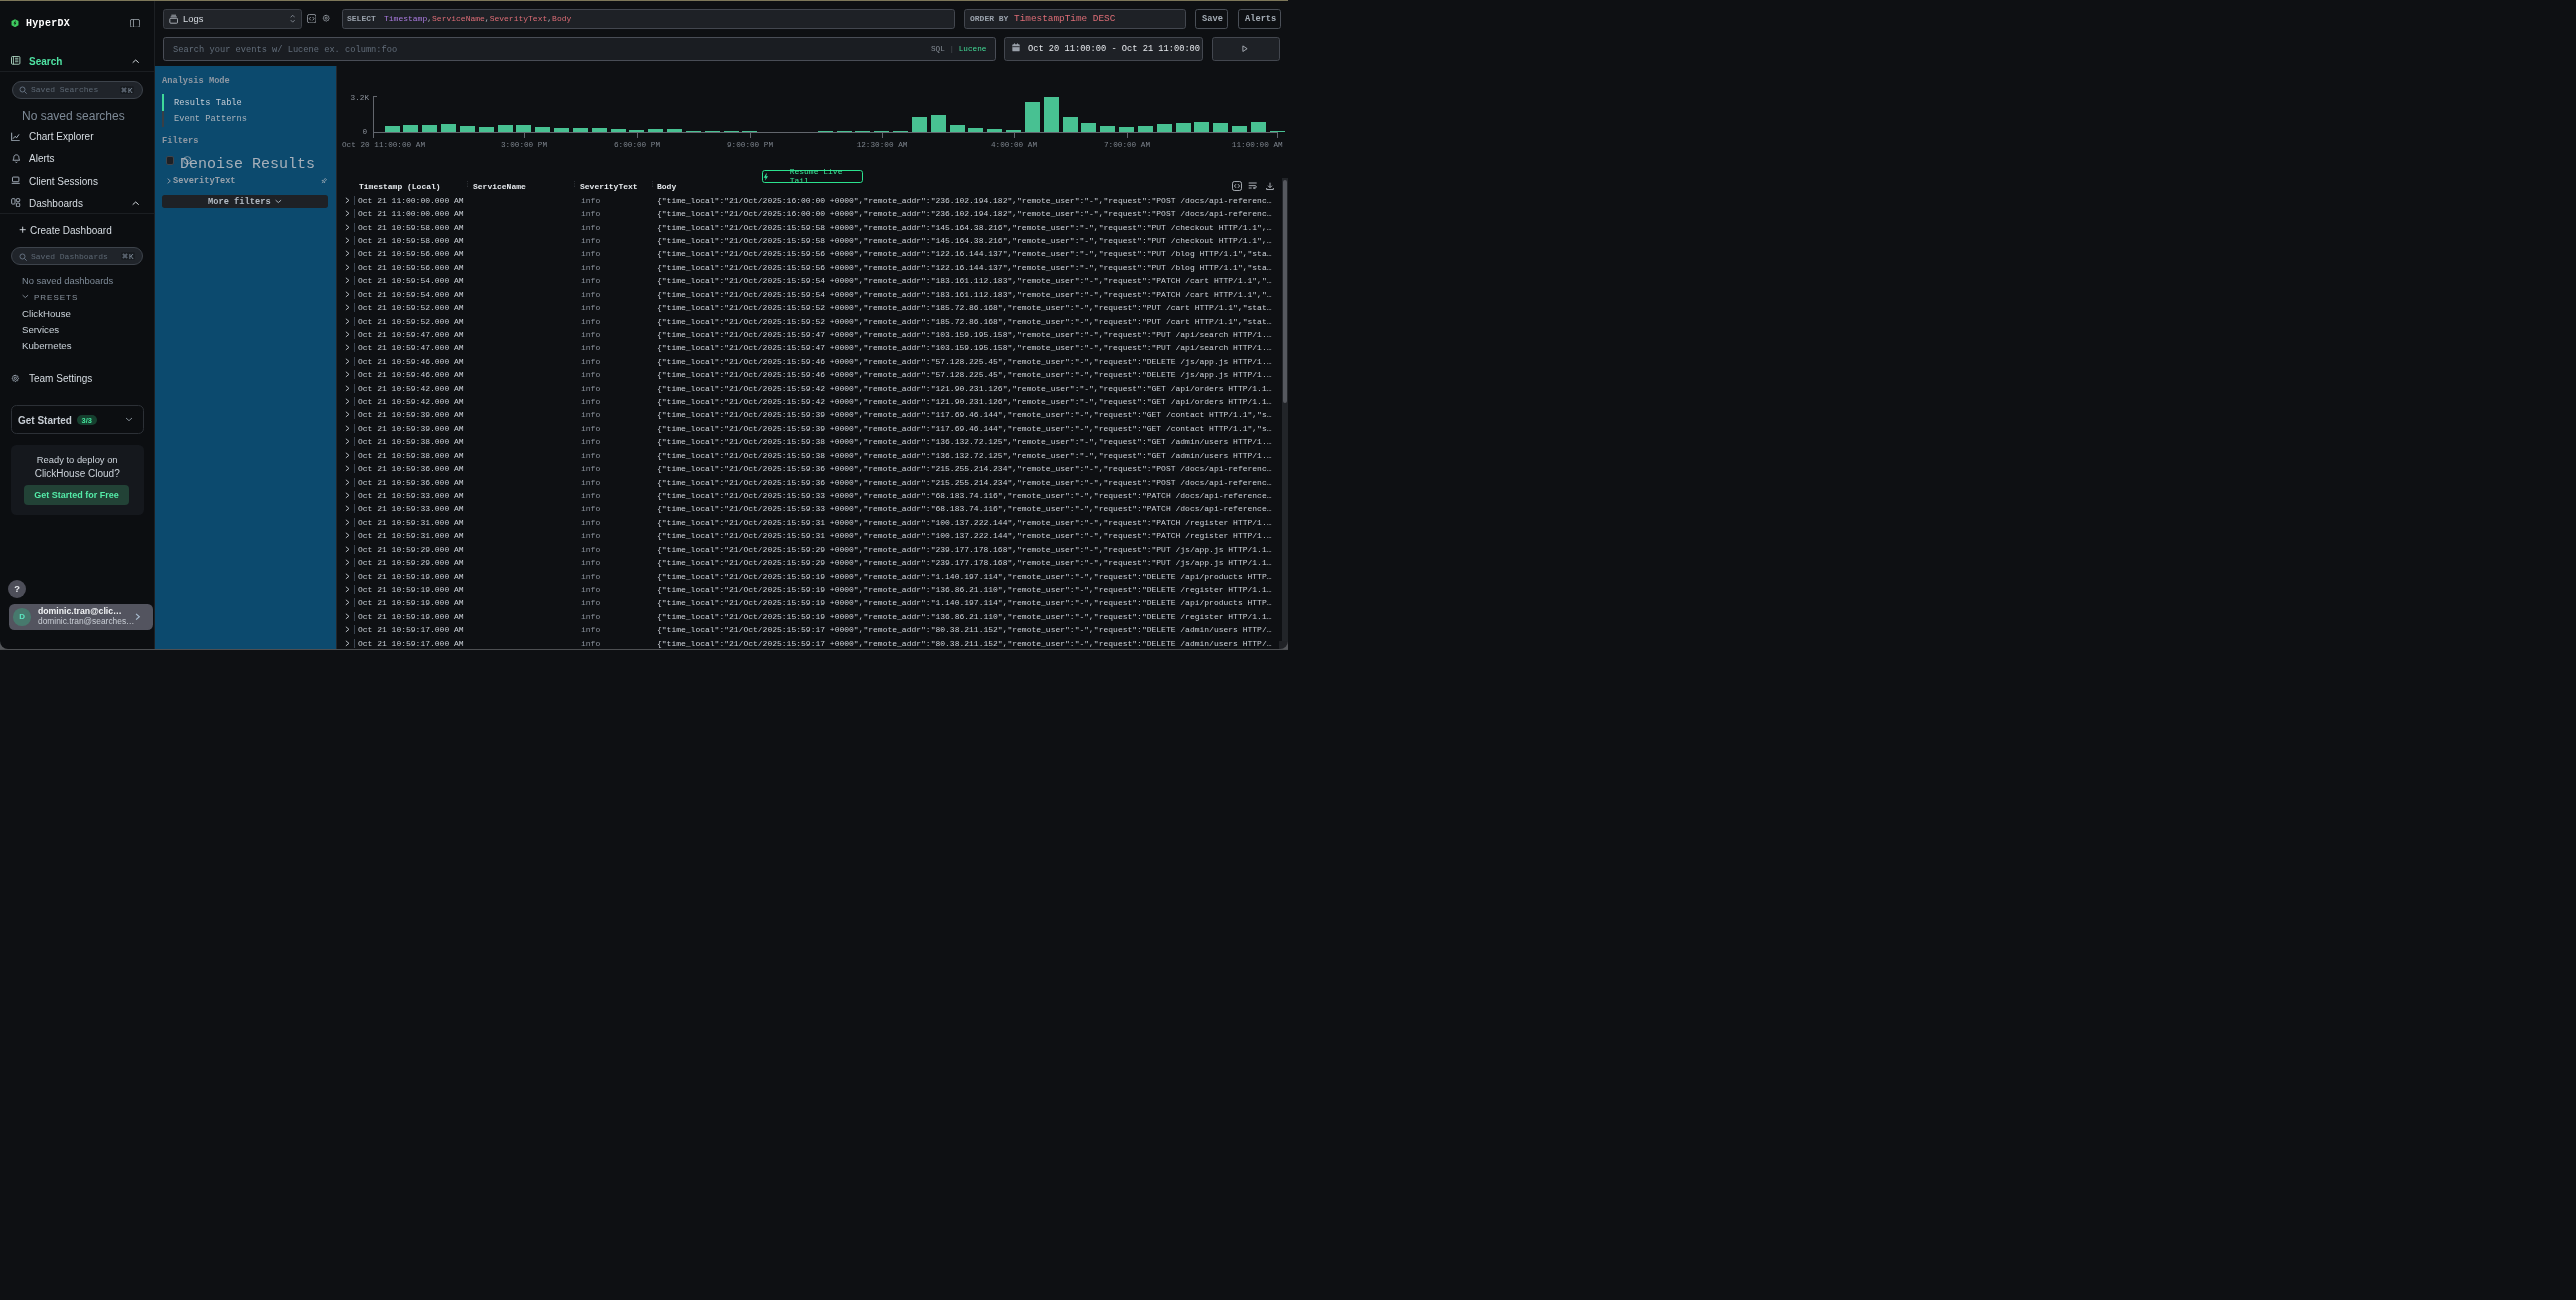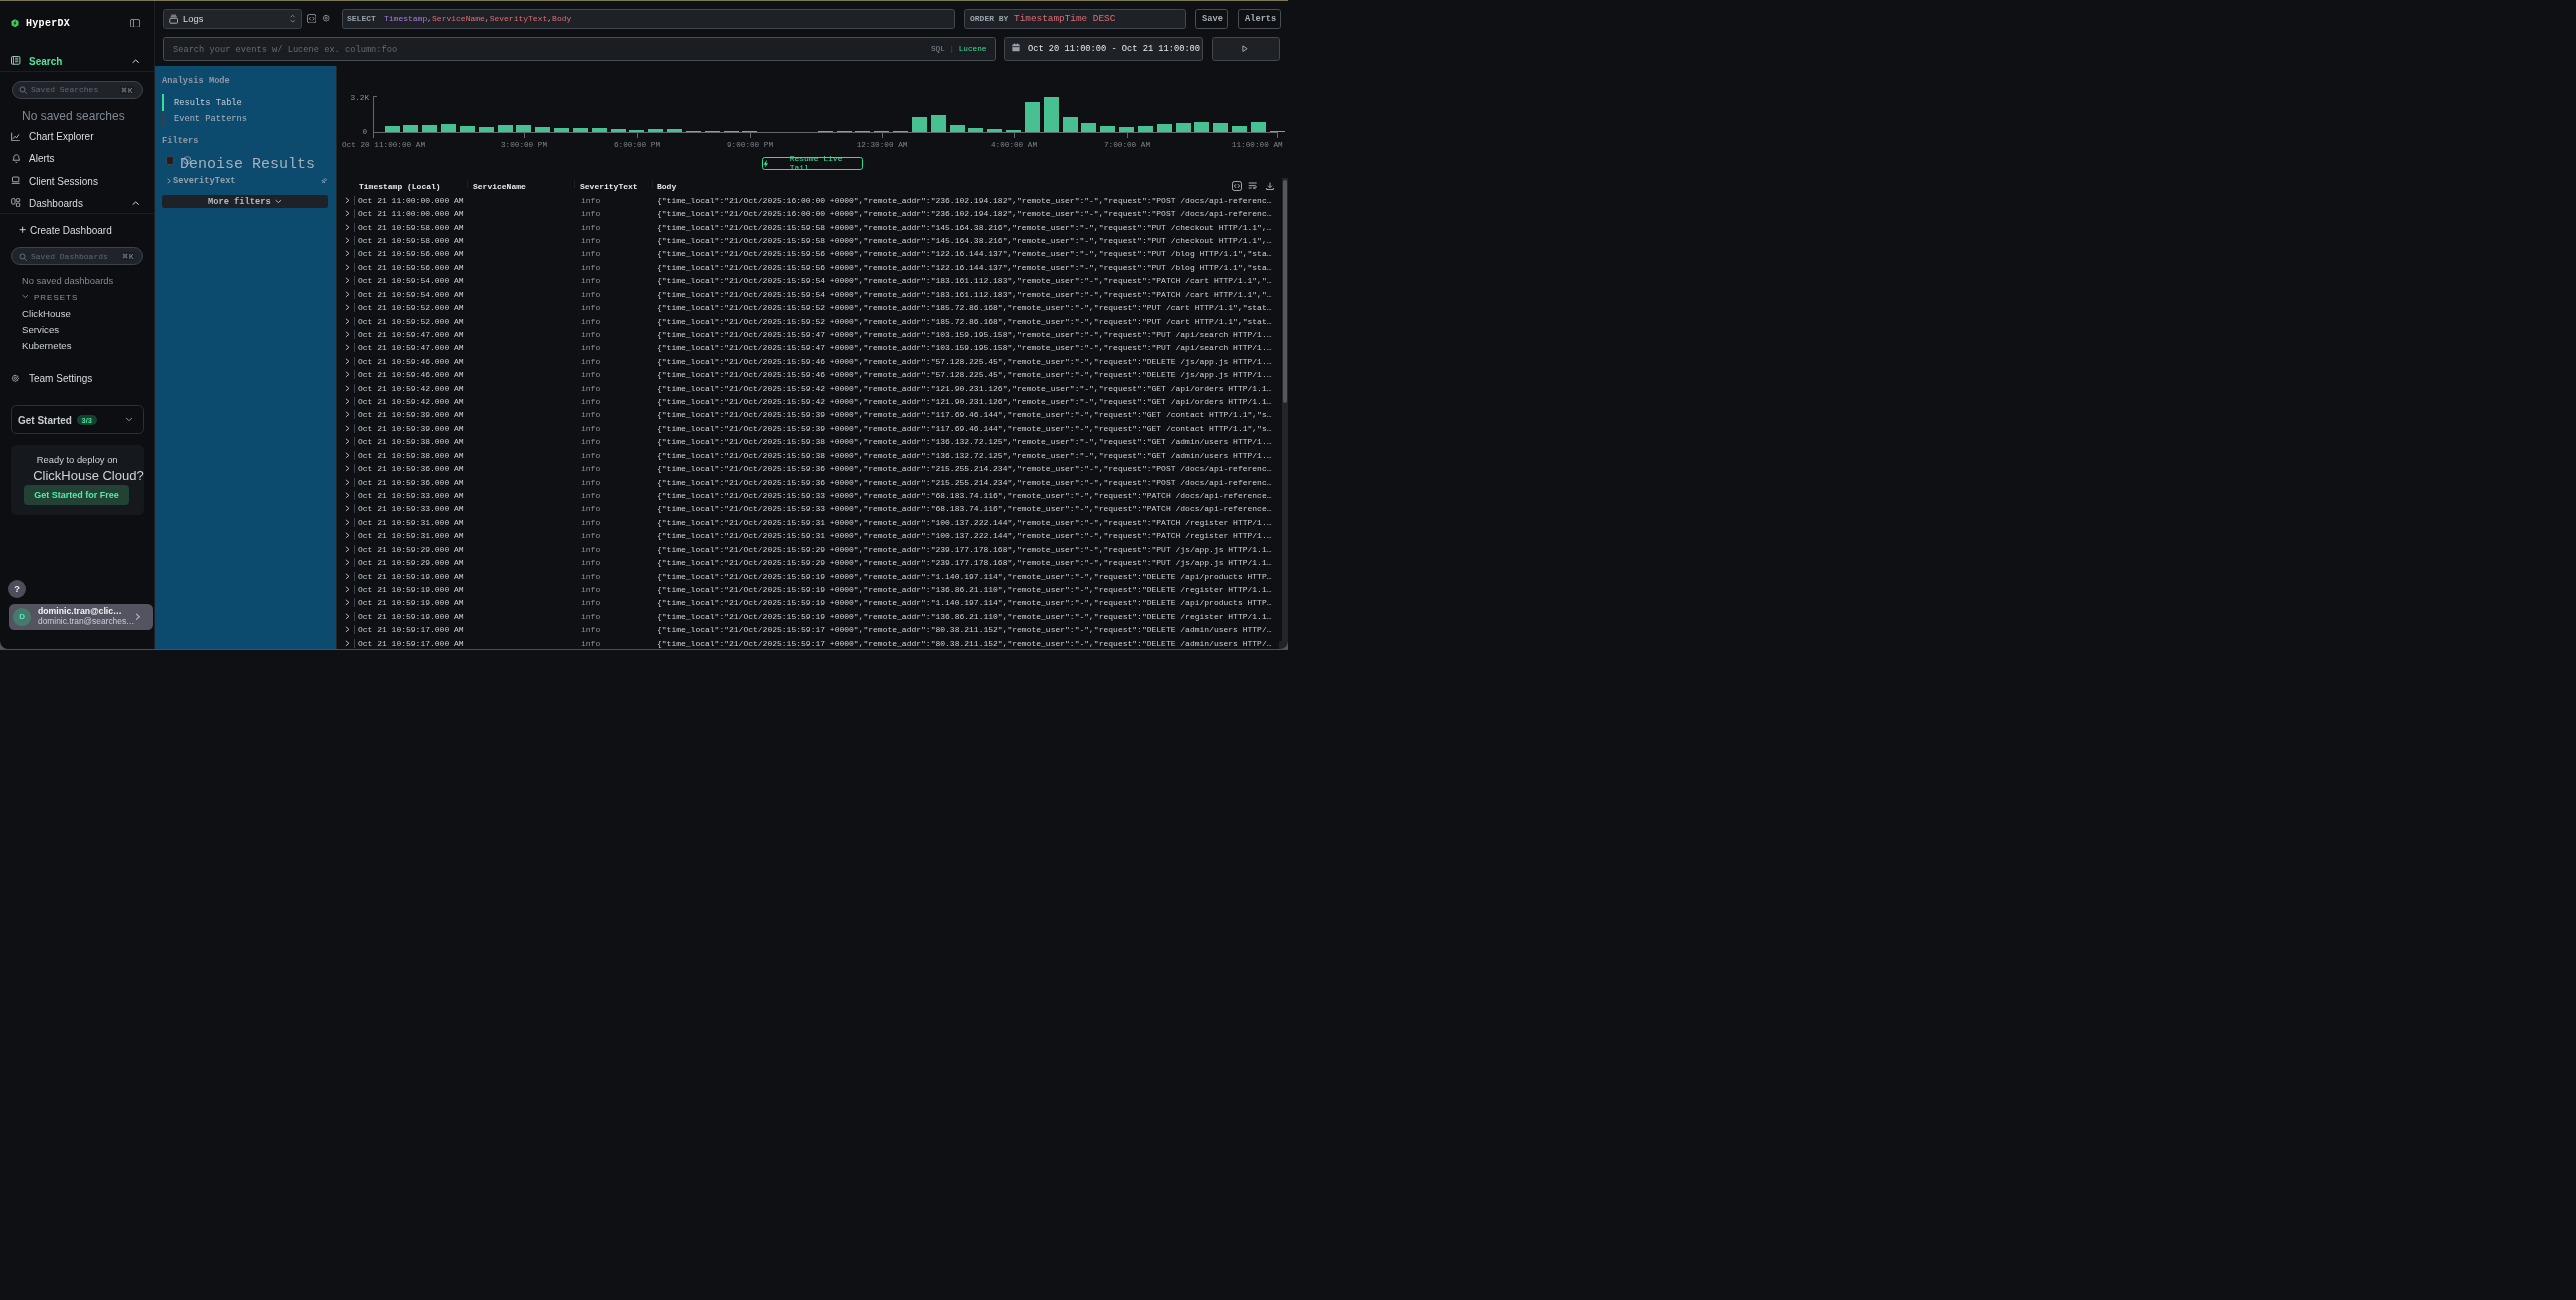--- a/index.html
+++ b/index.html
@@ -169,21 +169,21 @@
        display:flex;align-items:center;justify-content:center;font-family:'Liberation Sans',sans-serif;
        font-size:7.4px;font-weight:bold;color:#43e39c">3/3</div>
   <div class="abs" style="left:125px;top:417px">
         <svg width="8" height="4.7" viewBox="0 0 11 7">
           <path d="M1 1.5 L5.5 5.5 L10 1.5" stroke="#8a939c" stroke-width="1.4" fill="none"></path>
         </svg>
       </div>
 
   <div class="abs" style="left:10.7px;top:445px;width:133px;height:70px;background:#15181d;border-radius:5.4px"></div>
   <div class="abs navtext" style="left:10.7px;top:454px;width:133px;text-align:center;font-size:9.4px;color:#ccd3da">Ready to deploy on</div>
-  <div class="abs navtext" style="left:10.7px;top:468px;width:133px;text-align:right;font-size:13px;color:#ccd3da">ClickHouse Cloud?</div>
+  <div class="abs navtext" style="left:10.7px;top:468px;width:133px;text-align:center;font-size:10px;color:#ccd3da">ClickHouse Cloud?</div>
   <div class="abs" style="left:24px;top:485px;width:105px;height:19.5px;background:#224236;border-radius:4px;
        display:flex;align-items:center;justify-content:center;font-family:'Liberation Sans',sans-serif;
        font-size:9px;font-weight:bold;color:#54eba8">Get Started for Free</div>
 
   <div class="abs" style="left:8.4px;top:580px">
         <svg width="18" height="18" viewBox="0 0 27 27">
           <circle cx="13.5" cy="13.5" r="13.5" fill="#4d4e59"></circle>
           <text x="13.5" y="18.5" font-family="Liberation Sans, sans-serif" font-size="14" font-weight="bold" fill="#e6e9ed" text-anchor="middle">?</text>
         </svg>
       </div>
@@ -375,21 +375,21 @@
       <div class="xlab" style="left:342px">Oct 20 11:00:00 AM</div>
       <div class="xlab" style="left:524px;transform:translateX(-50%)">3:00:00 PM</div>
       <div class="xlab" style="left:637px;transform:translateX(-50%)">6:00:00 PM</div>
       <div class="xlab" style="left:750px;transform:translateX(-50%)">9:00:00 PM</div>
       <div class="xlab" style="left:882px;transform:translateX(-50%)">12:30:00 AM</div>
       <div class="xlab" style="left:1014px;transform:translateX(-50%)">4:00:00 AM</div>
       <div class="xlab" style="left:1127px;transform:translateX(-50%)">7:00:00 AM</div>
       <div class="xlab" style="right:5.4px">11:00:00 AM</div>
     </div>
 
-<div class="abs" style="left:762px;top:157px;width:101px;height:13px;border:0.7px solid #2be28e;border-radius:2.7px;
+<div class="abs" style="left:762px;top:170px;width:101px;height:13px;border:0.7px solid #2be28e;border-radius:2.7px;
      display:flex;align-items:center;justify-content:center;gap:21px">
   <svg width="6" height="8" viewBox="0 0 9 12">
         <path d="M5.2 0.5 L1 7 L4 7 L3.4 11.5 L8 4.8 L4.9 4.8 L6.3 0.5 Z" fill="#35e39a"></path>
       </svg>
       <span class="mono" style="font-size:8px;color:#3ae596;position:relative;top:-0.3px">Resume Live Tail</span>
 </div>
 
 <div class="abs mono" style="left:359px;top:182px;font-size:8px;font-weight:bold;color:#e6eaee">Timestamp (Local)</div>
 <div class="abs mono" style="left:473px;top:182px;font-size:8px;font-weight:bold;color:#e6eaee">ServiceName</div>
 <div class="abs mono" style="left:580px;top:182px;font-size:8px;font-weight:bold;color:#e6eaee">SeverityText</div>

